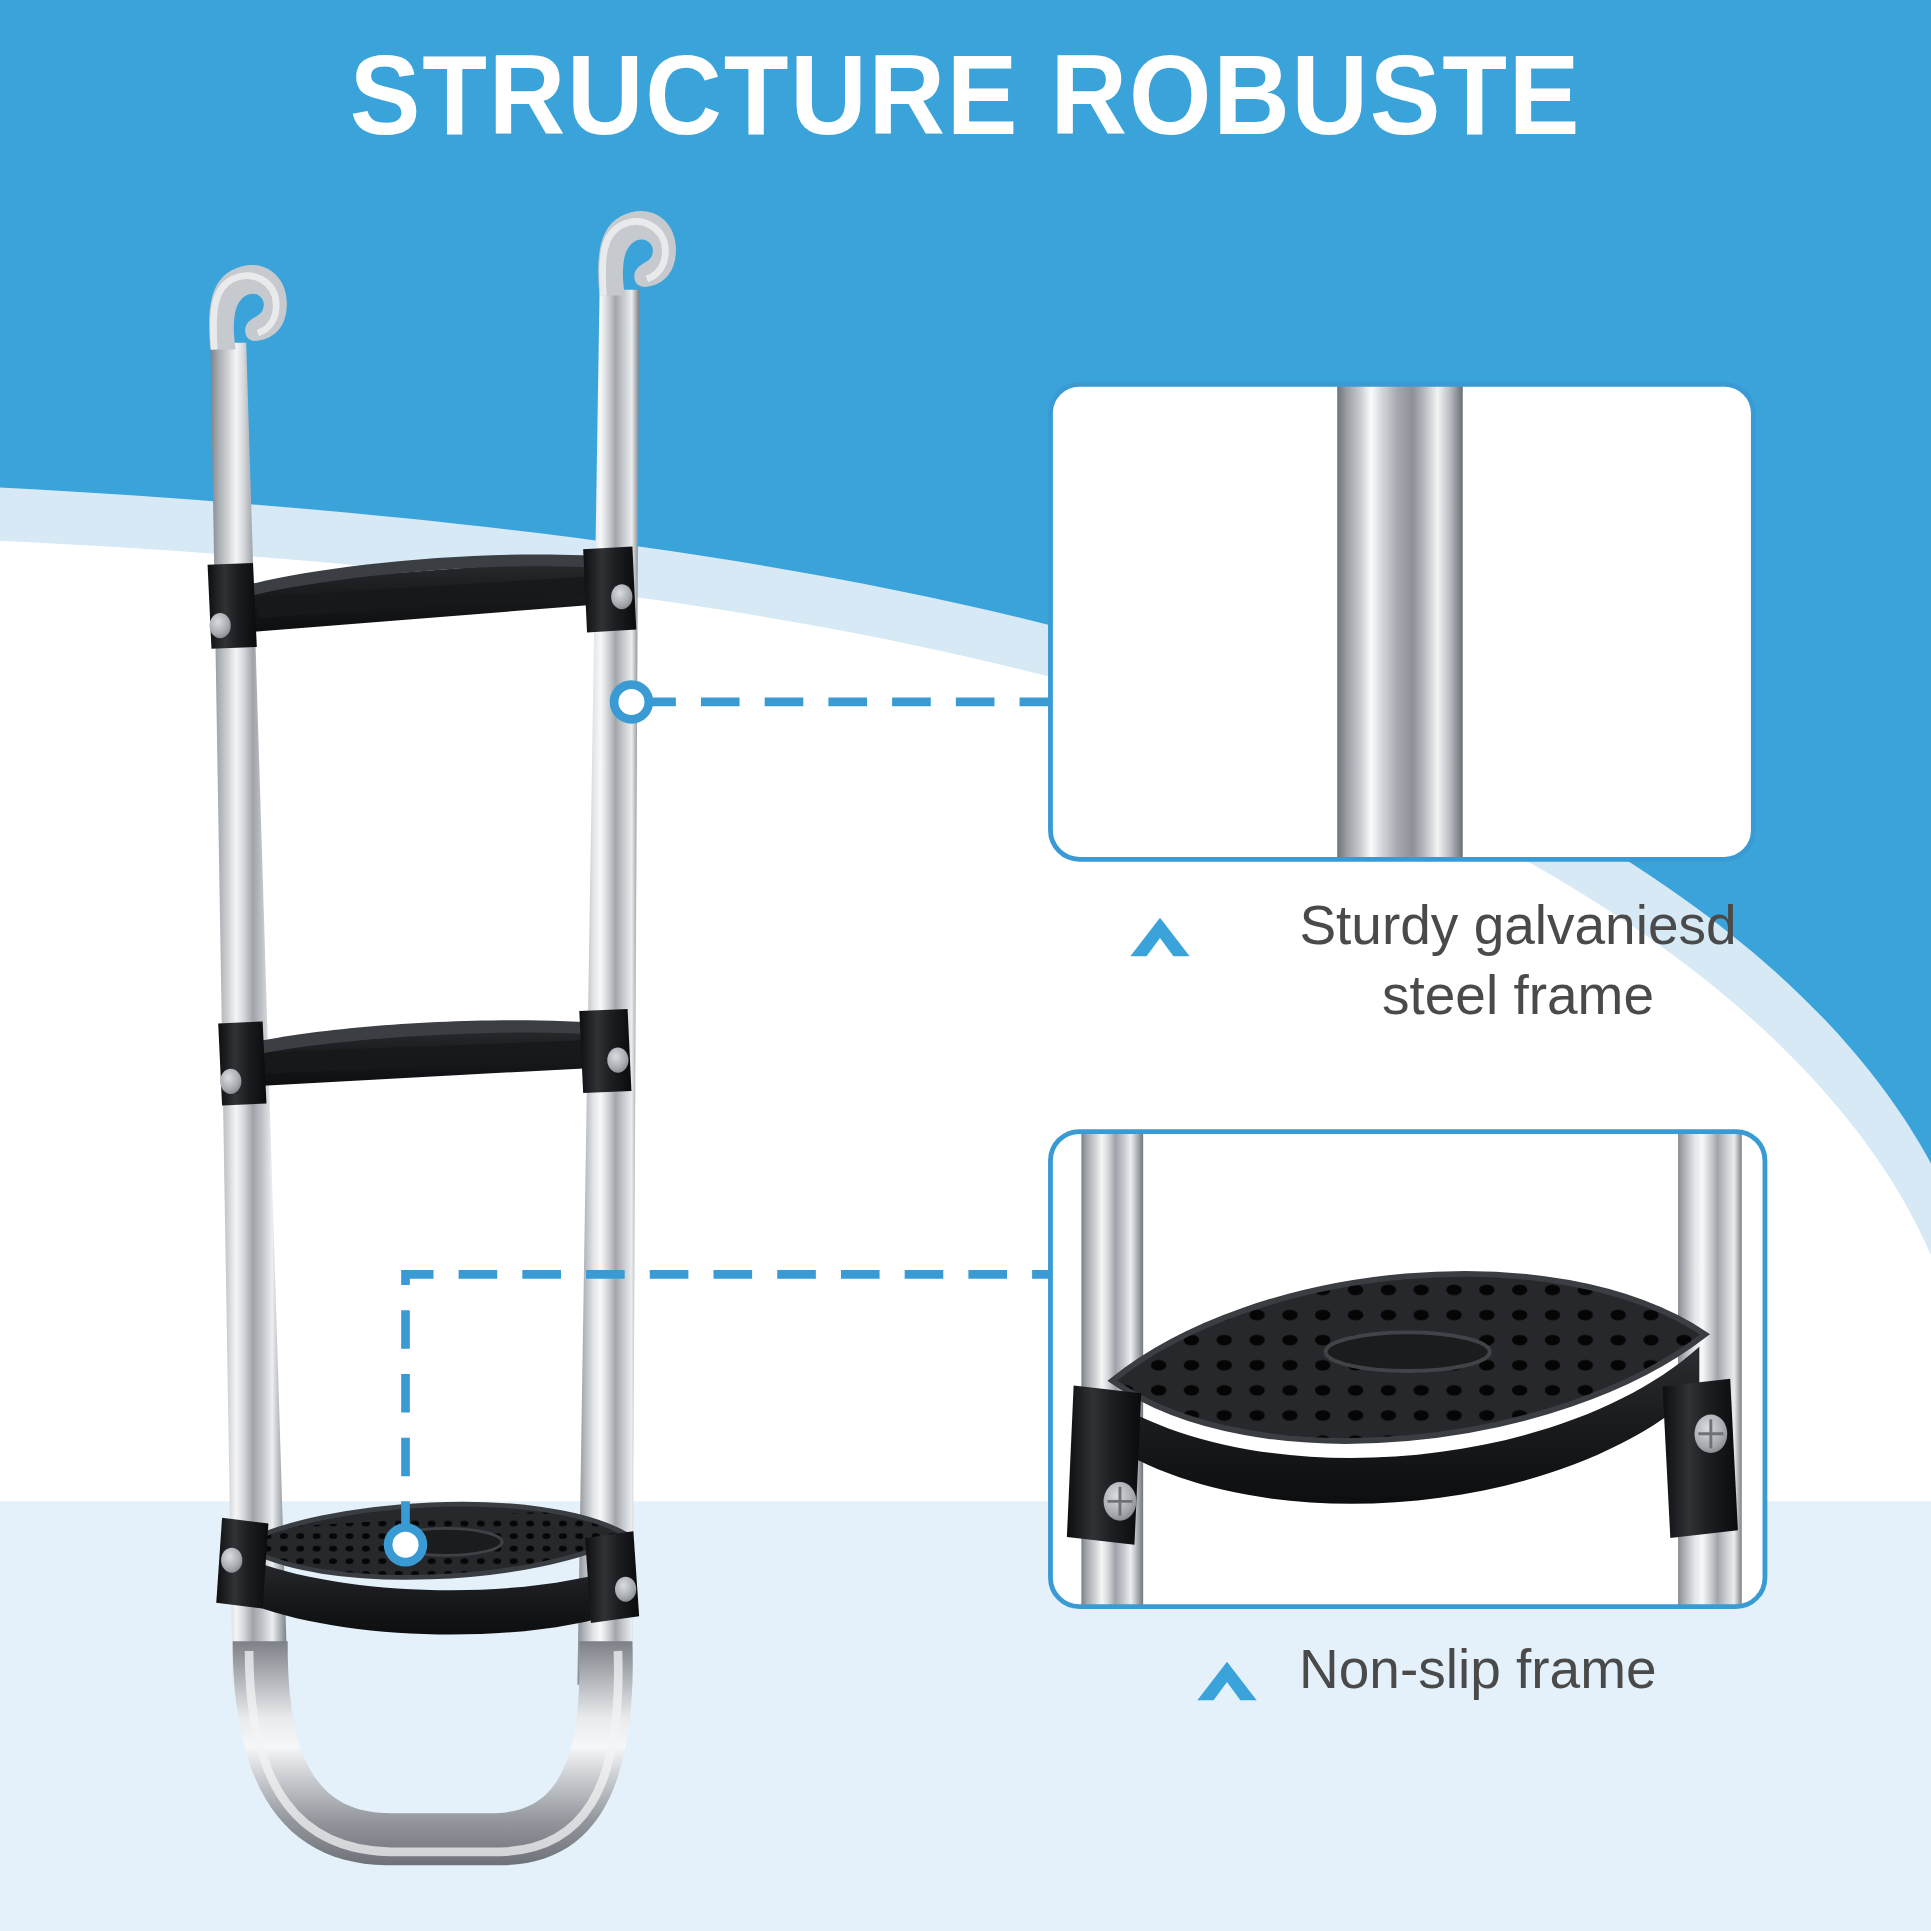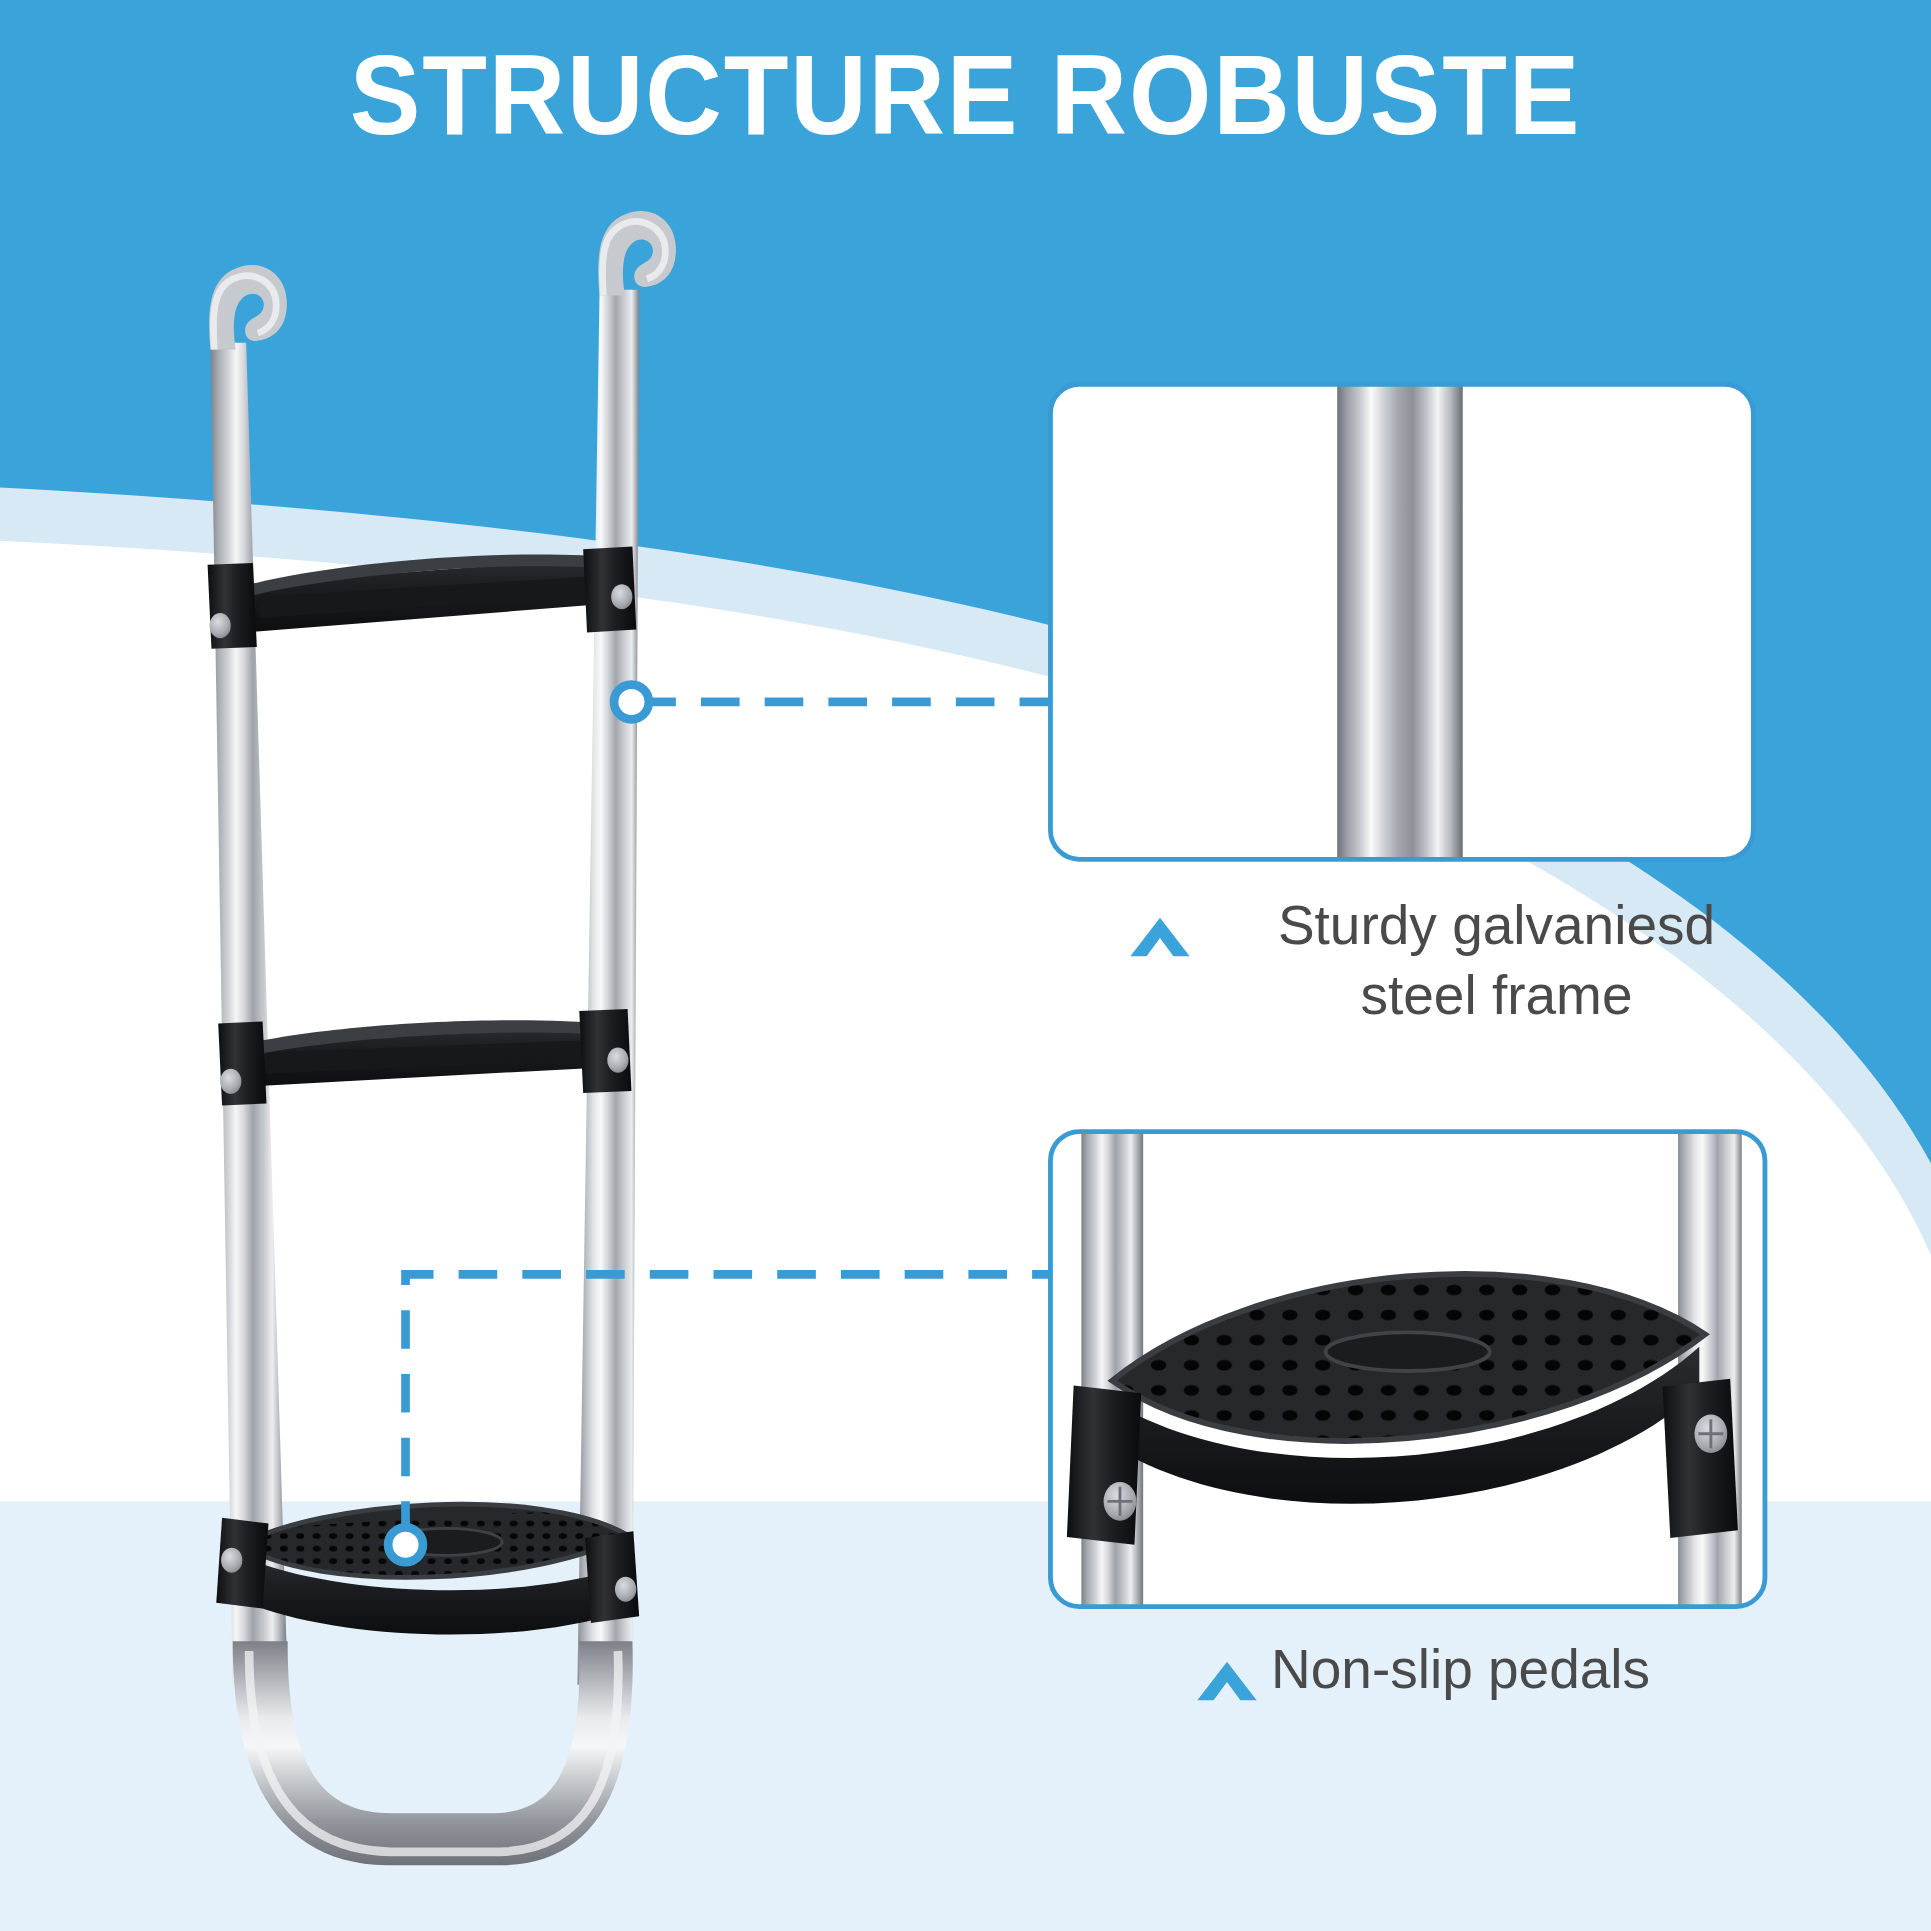--- a/index.html
+++ b/index.html
@@ -28,21 +28,21 @@
     line-height:1.05;
     white-space:nowrap;
     z-index:40;
   }
 
   
   .caption{
     position:absolute;
     display:flex;
     align-items:flex-start;
-    gap:12px;
+    gap:40px;
     color:#4a4a4a;
     font-size:55px;
     line-height:1.28;
     z-index:45;
   }
   .caption .chev{flex:0 0 auto;margin-top:15.4px;}
   .caption .ctext{white-space:pre-line;}
 
   #caption-frame{left:1128px;top:890px;width:676px;}
   #caption-frame .ctext{text-align:center;width:585px;}
@@ -276,17 +276,17 @@
     <span class="ctext">Sturdy galvaniesd
 steel frame</span>
   </div>
 
   <div class="caption" id="caption-pedals">
     <span class="chev">
       <svg width="64" height="44" viewBox="0 0 66 46">
         <path d="M33 3 L64 43 L47 43 L33 24 L19 43 L2 43 Z" fill="#3aa3da"></path>
       </svg>
     </span>
-    <span class="ctext">Non-slip pedals</span>
+    <span class="ctext">Non-slip frame</span>
   </div>
 
 </div>
 
 
 </body></html>

